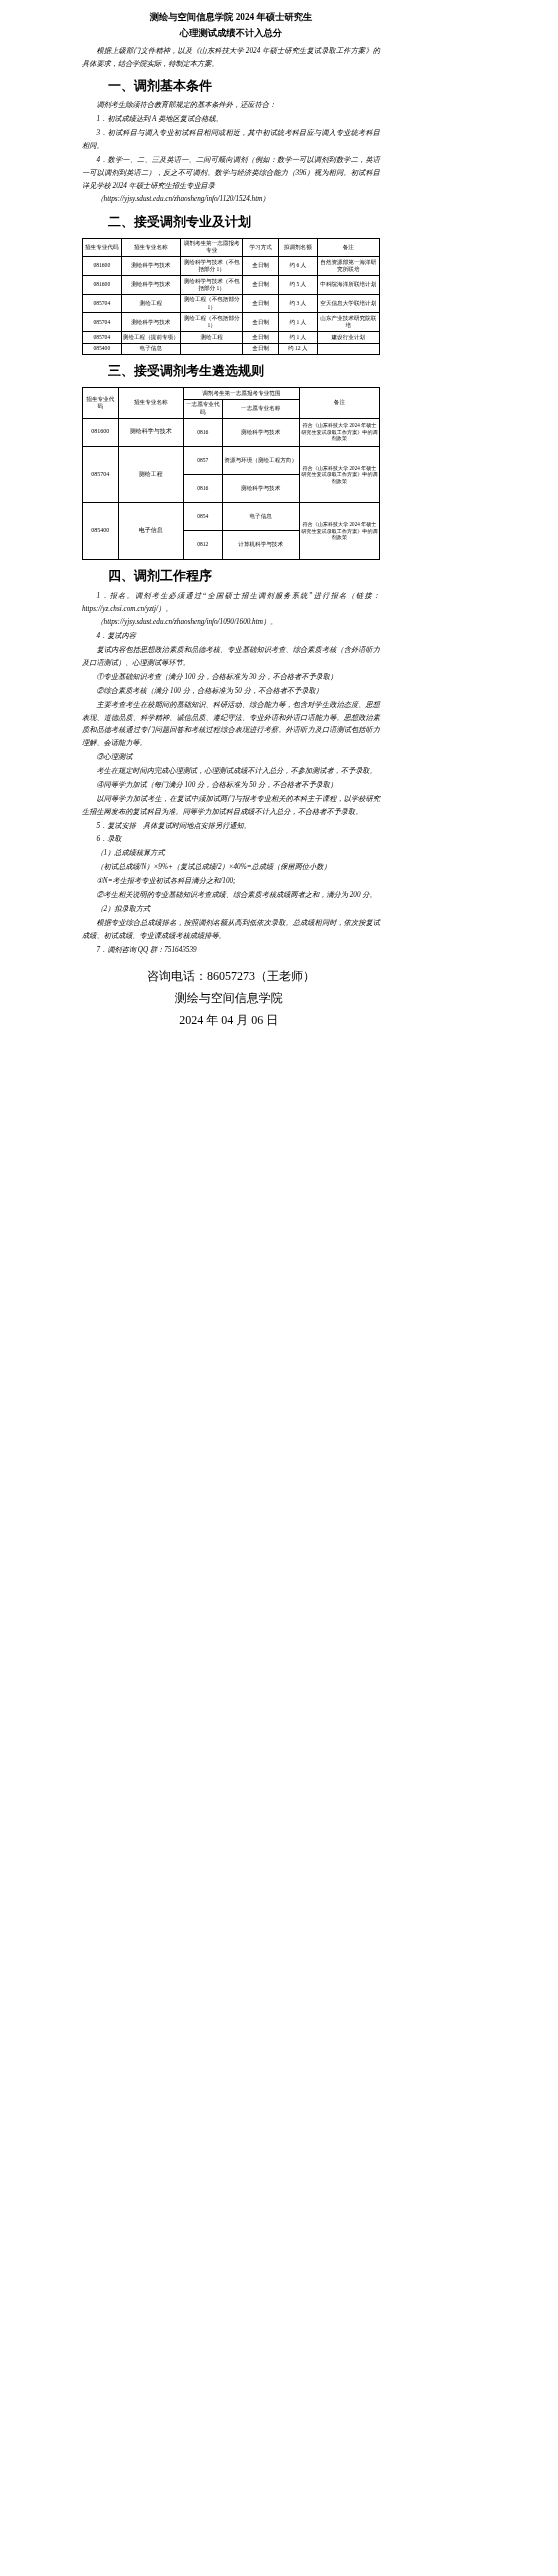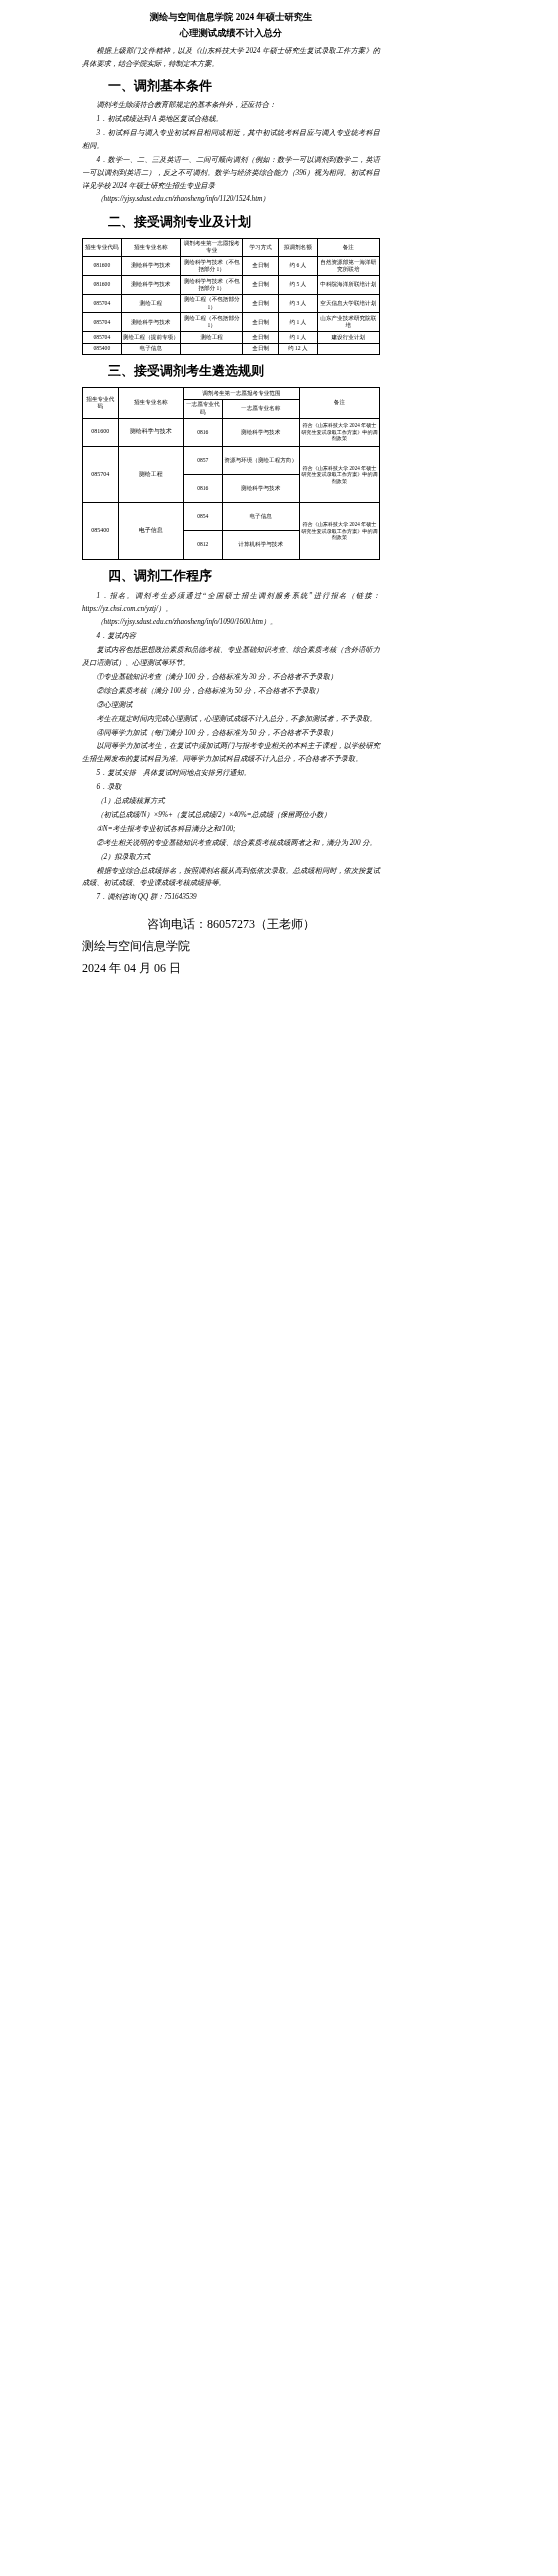--- a/index.html
+++ b/index.html
@@ -52,21 +52,21 @@
     padding:1.6px 1.1px;
     line-height:1.3;
     word-break:break-all;
   }
   .tbl th { font-weight:normal; }
   .tbl2 { font-size:5.6px; }
   .tbl2 td.big { font-size:6px; }
   .small-note { font-size:5.1px; line-height:1.35; }
   .footer-wrap { margin-top:8.7px; font-size:12px; line-height:1.85; }
   .footer-center { text-align:center; }
-  .footer-right { text-align:left; padding-right:4.4px; }
+  .footer-right { text-align:center; padding-right:4.4px; }
   .tbl .tall { height:24px; }
 </style>
 </head>
 <body>
 
 <div class="page">
 
   <div class="doc-title">
     <span class="ln">测绘与空间信息学院 2024 年硕士研究生</span>
     <span class="ln">心理测试成绩不计入总分</span>
@@ -209,20 +209,21 @@
       </tbody>
   </table>
 
   <h2 class="sec">四、调剂工作程序</h2>
   <p class="para">1．报名。调剂考生必须通过“全国硕士招生调剂服务系统”进行报名（链接：https://yz.chsi.com.cn/yztj/）。</p>
   <p class="para">（https://yjsy.sdust.edu.cn/zhaosheng/info/1090/1600.htm）。</p>
   <p class="para">4．复试内容</p>
   <p class="para">复试内容包括思想政治素质和品德考核、专业基础知识考查、综合素质考核（含外语听力及口语测试）、心理测试等环节。</p>
   <p class="para">①专业基础知识考查（满分 100 分，合格标准为 30 分，不合格者不予录取）</p>
   <p class="para">②综合素质考核（满分 100 分，合格标准为 50 分，不合格者不予录取）</p>
+  <p class="para">主要考查考生在校期间的基础知识、科研活动、综合能力等，包含对学生政治态度、思想表现、道德品质、科学精神、诚信品质、遵纪守法、专业外语和外语口语能力等。思想政治素质和品德考核通过专门问题回答和考核过程综合表现进行考察。外语听力及口语测试包括听力理解、会话能力等。</p>
   <p class="para">③心理测试</p>
   <p class="para">考生在规定时间内完成心理测试，心理测试成绩不计入总分，不参加测试者，不予录取。</p>
   <p class="para">④同等学力加试（每门满分 100 分，合格标准为 50 分，不合格者不予录取）</p>
   <p class="para">以同等学力加试考生，在复试中须加试两门与报考专业相关的本科主干课程，以学校研究生招生网发布的复试科目为准。同等学力加试科目成绩不计入总分，不合格者不予录取。</p>
   <p class="para">5．复试安排　具体复试时间地点安排另行通知。</p>
   <p class="para">6．录取</p>
   <p class="para">（1）总成绩核算方式</p>
   <p class="para">（初试总成绩/N）×9%+（复试总成绩/2）×40%=总成绩（保留两位小数）</p>
   <p class="para">①N=考生报考专业初试各科目满分之和/100;</p>
   <p class="para">②考生相关说明的专业基础知识考查成绩、综合素质考核成绩两者之和，满分为 200 分。</p>

